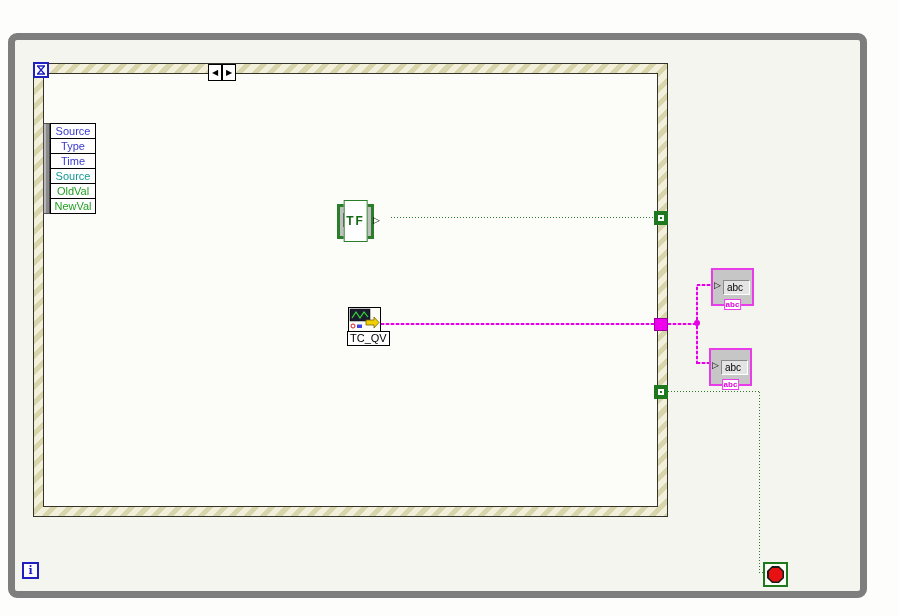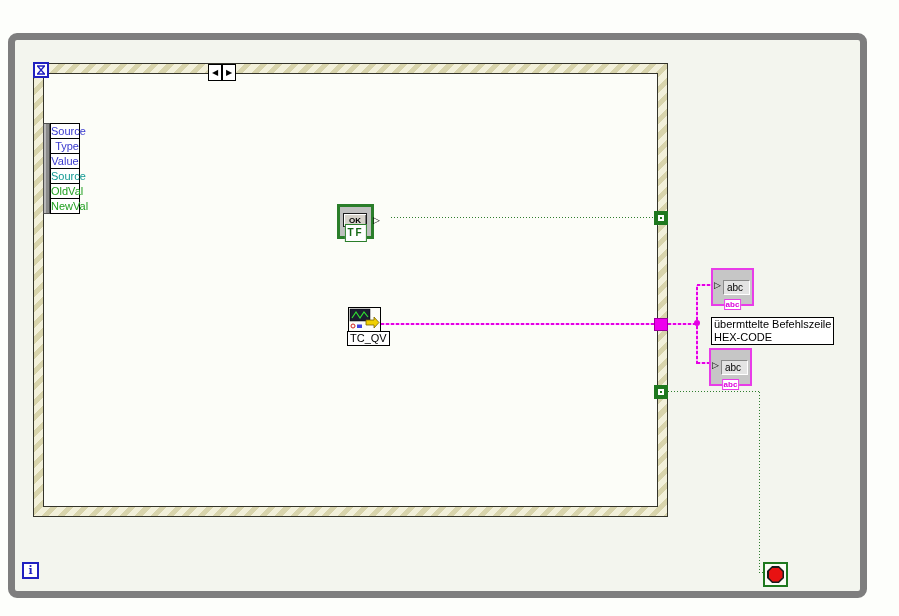--- a/index.html
+++ b/index.html
@@ -26,37 +26,37 @@
     background:#ffffff; border:1px solid #000; z-index:5; font-size:12px; line-height:15px; white-space:nowrap; }
   .hdr-arrow { width:13px; display:flex; align-items:center; justify-content:center; font-size:8px; color:#000; }
   .hdr-arrow.prev { border-right:1px solid #000; }
   .hdr-arrow.next { border-left:1px solid #000; }
   .hdr-label { display:flex; align-items:center; padding:0 6px; gap:4px; }
   .hdr-dd { font-size:8px; margin-left:10px; }
 
   
   .evt-node { left:43px; top:123px; display:flex; z-index:3; }
   .evt-node-bar { width:7px; height:91px; background:linear-gradient(90deg,#b8b8b8 0 2px,#8a8a8a 2px); border:1px solid #4c4c4c; }
-  .evt-cells { width:30px; }
+  .evt-cells { width:46px; }
   .evt-cell { height:16px; margin-top:-1px; border:1px solid #000; background:#fff;
     font-size:11px; line-height:14px; text-align:center; }
   .evt-cell:first-child { margin-top:0; }
 
   .lbl { background:#fff; border:1px solid #000; font-size:11px; line-height:13px;
     padding:0 2px; white-space:nowrap; z-index:3; }
 
   
   .bool-icon { left:337px; top:204px; width:37px; height:35px; border:3px solid #2a7e2a;
     background:#c0c0c0; z-index:3; }
   .ok-btn { position:absolute; left:3px; top:6px; width:24px; height:14px; background:#d6d2ca;
     border:1px solid #1c1c1c; box-shadow:inset 1px 1px 0 #ffffff, inset -1px -1px 0 #7a7a7a;
     font-size:8px; font-weight:bold; display:flex; align-items:center; justify-content:center; }
   .tf-tag { position:absolute; left:50%; bottom:-6px; transform:translateX(-50%);
-    background:#fff; border:1px solid #2a7e2a; color:#156915; font-size:10px; font-weight:bold;
-    line-height:8px; padding:4px 2px; letter-spacing:2px; }
+    background:#fff; border:1px solid #2a7e2a; color:#156915; font-size:12px; font-weight:bold;
+    line-height:8px; padding:16px 2px; letter-spacing:2px; }
   .term-arrow-out { position:absolute; right:-9px; top:8px; font-size:9px; color:#000; }
 
   
   .tcqv-icon { left:348px; top:307px; width:33px; height:25px; border:1px solid #000;
     background:#fdfdf8; z-index:3; }
 
   
   .wire-bool-h { height:1px; background:repeating-linear-gradient(90deg,#2e7d2e 0 1px,transparent 1px 3px); z-index:1; }
   .wire-bool-v { width:1px; background:repeating-linear-gradient(0deg,#2e7d2e 0 1px,transparent 1px 3px); z-index:1; }
   .wire-str-h { height:2px; background:repeating-linear-gradient(90deg,#e400e4 0 3px,#ffaaff 3px 5px); z-index:1; }
@@ -110,22 +110,22 @@
 
   <div class="abs evt-header">
     <div class="hdr-arrow prev">◀</div>
     <div class="hdr-arrow next">▶</div>
   </div>
 
   <div class="abs evt-node">
     <div class="evt-node-bar"></div>
     <div class="evt-cells">
       <div class="evt-cell" style="color: rgb(58, 58, 206);">Source</div>
-      <div class="evt-cell" style="color: rgb(58, 58, 206); text-align: right;">Type</div>
-      <div class="evt-cell" style="color: rgb(58, 58, 206);">Value</div>
+      <div class="evt-cell" style="color: rgb(58, 58, 206);">Type</div>
+      <div class="evt-cell" style="color: rgb(58, 58, 206);">Time</div>
       <div class="evt-cell" style="color: rgb(18, 154, 148);">Source</div>
       <div class="evt-cell" style="color: rgb(34, 160, 34);">OldVal</div>
       <div class="evt-cell" style="color: rgb(34, 160, 34);">NewVal</div>
     </div>
   </div>
 
   <div class="abs wire-bool-h" style="left:391px; top:217px; width:263px;"></div>
   <div class="abs wire-bool-h" style="left:668px; top:391px; width:92px;"></div>
   <div class="abs wire-bool-v" style="left:759px; top:392px; height:181px;"></div>
   <div class="abs wire-bool-h" style="left:759px; top:572px; width:6px;"></div>
@@ -162,24 +162,20 @@
   <div class="abs tunnel-green" style="left:654px; top:385px;">
       <div class="dot"></div>
     </div>
 
   <div class="abs str-icon" style="left:711px; top:268px;">
     <div class="term-arrow-in">▷</div>
     <div class="abc-box">abc</div>
     <div class="abc-tag">abc</div>
   </div>
 
-  <div class="abs lbl" style="left:711px; top:317px;">
-    <div>übermttelte Befehlszeile</div>
-    <div>HEX-CODE</div>
-  </div>
   <div class="abs str-icon" style="left:709px; top:348px;">
     <div class="term-arrow-in">▷</div>
     <div class="abc-box">abc</div>
     <div class="abc-tag">abc</div>
   </div>
 
   <div class="abs stop-term">
     <div class="oct-outer">
         <div class="oct-inner"></div>
       </div>

